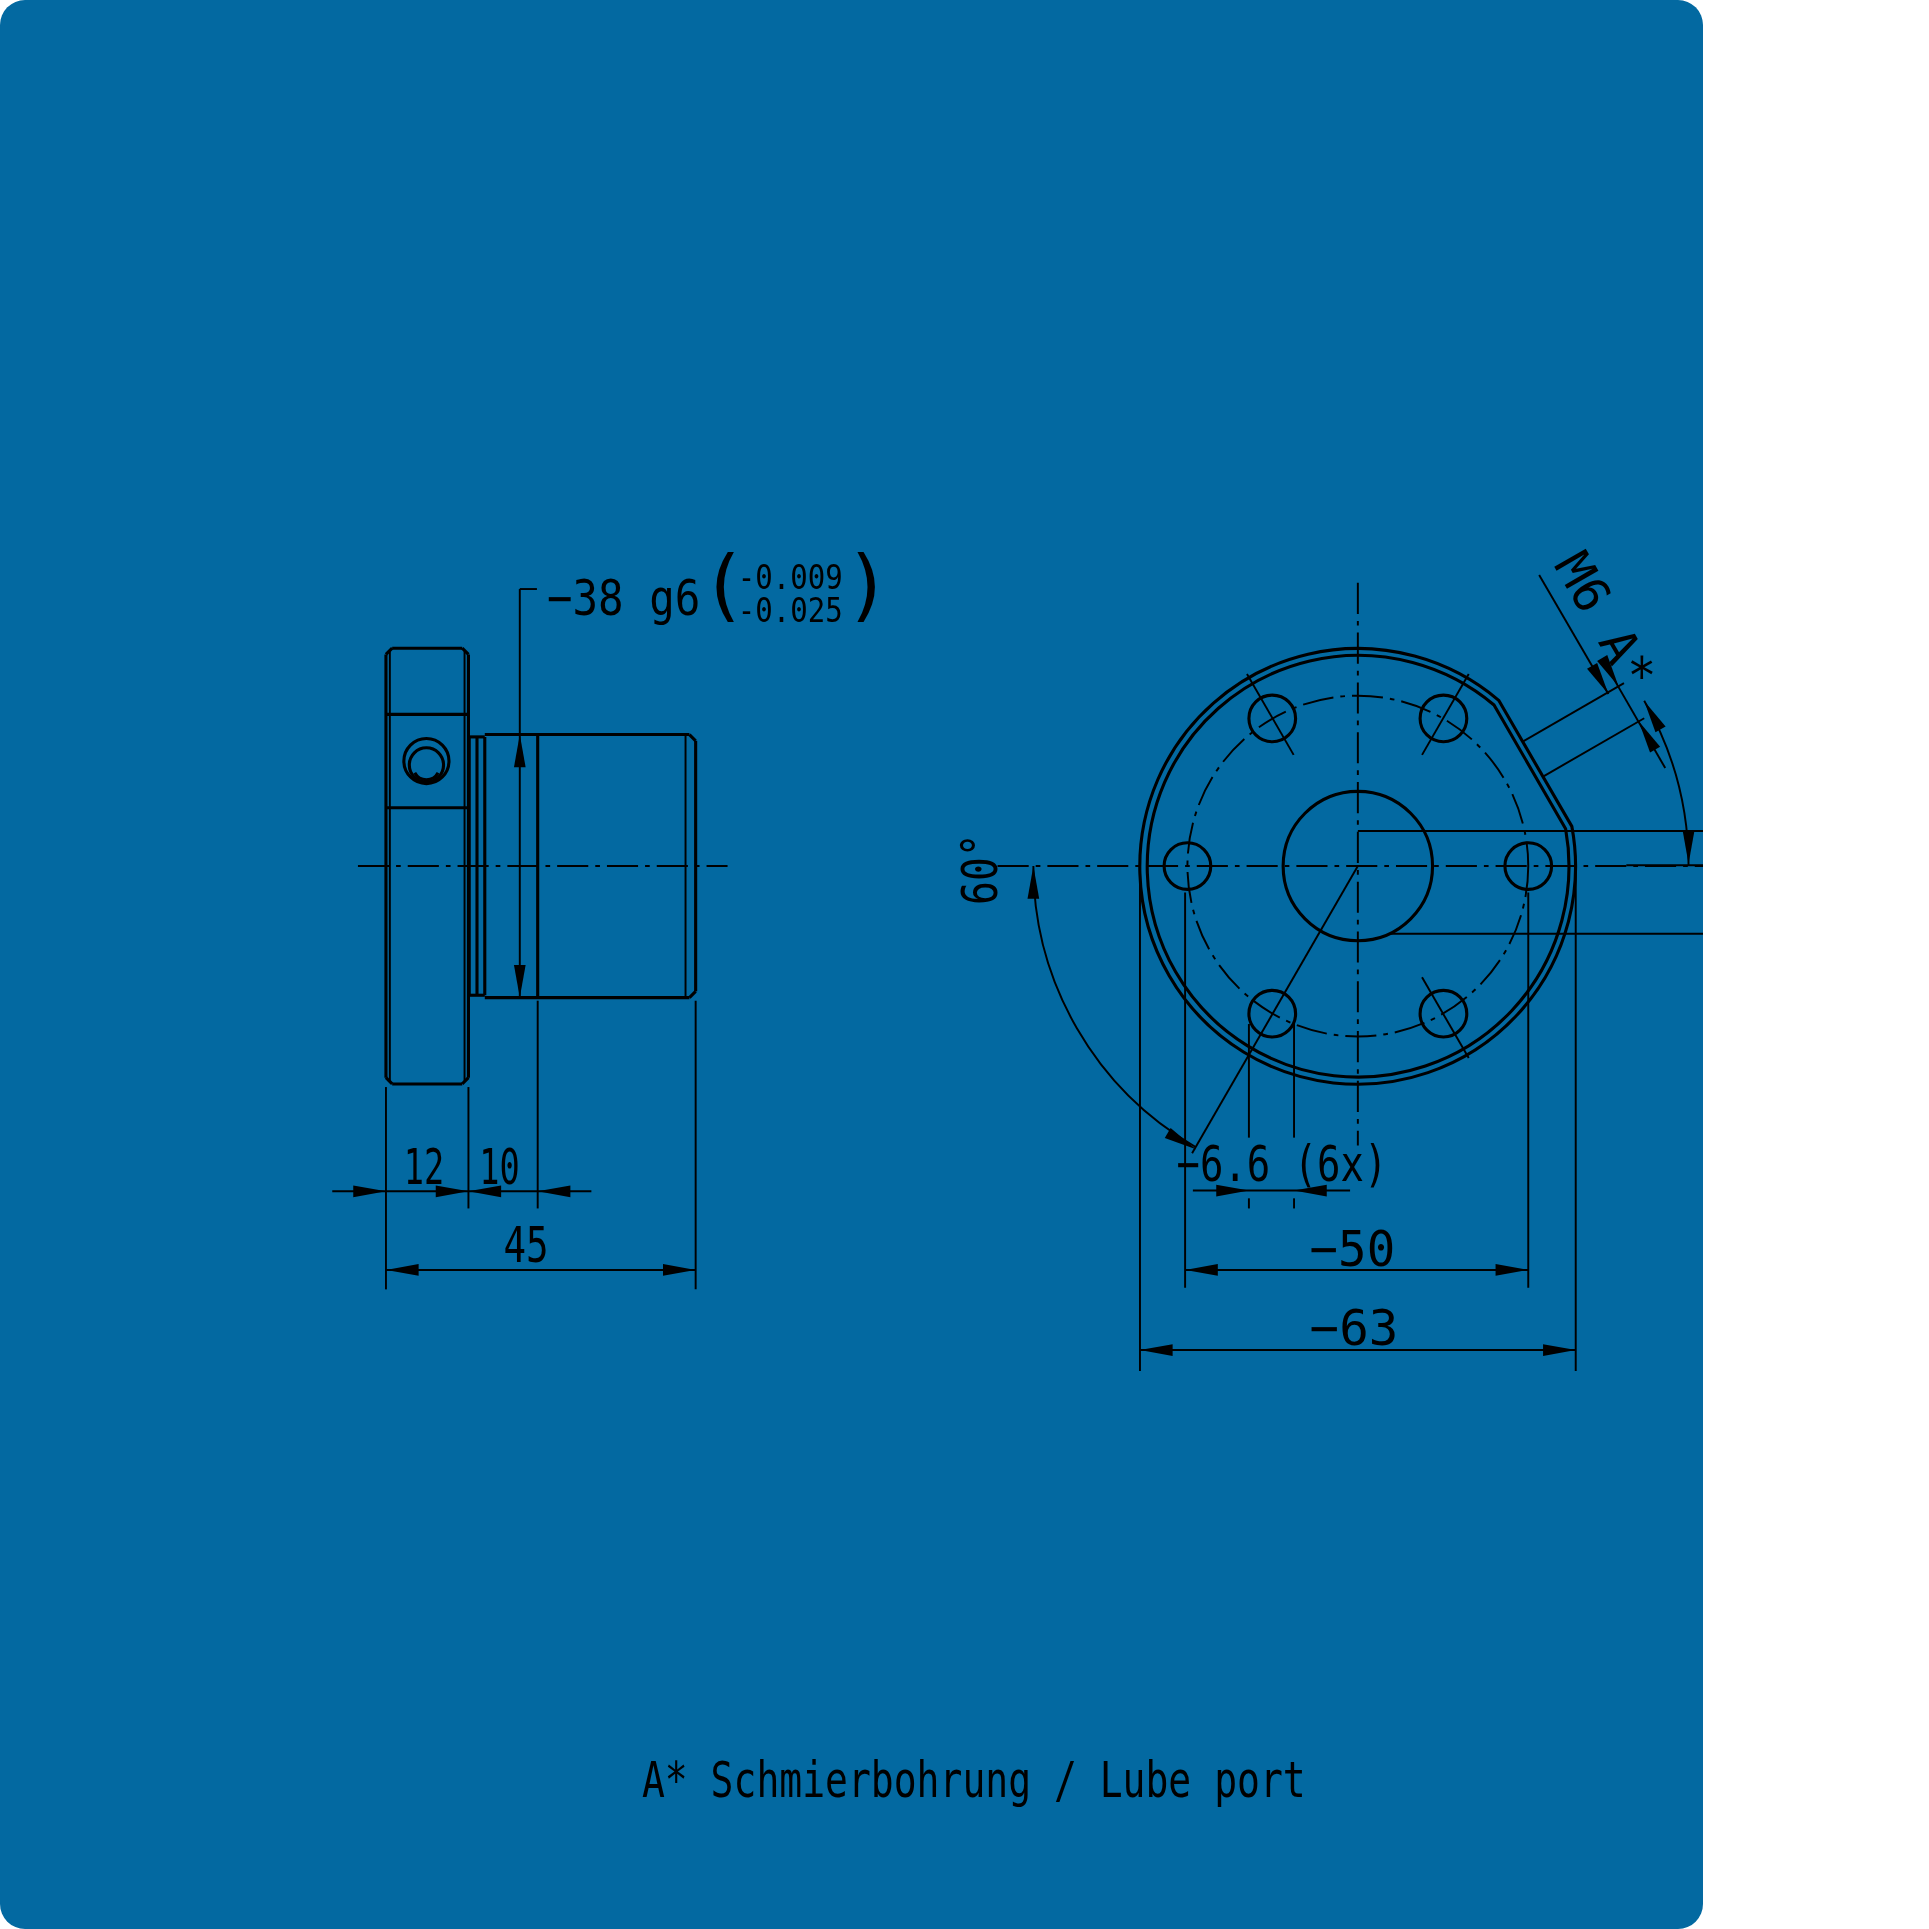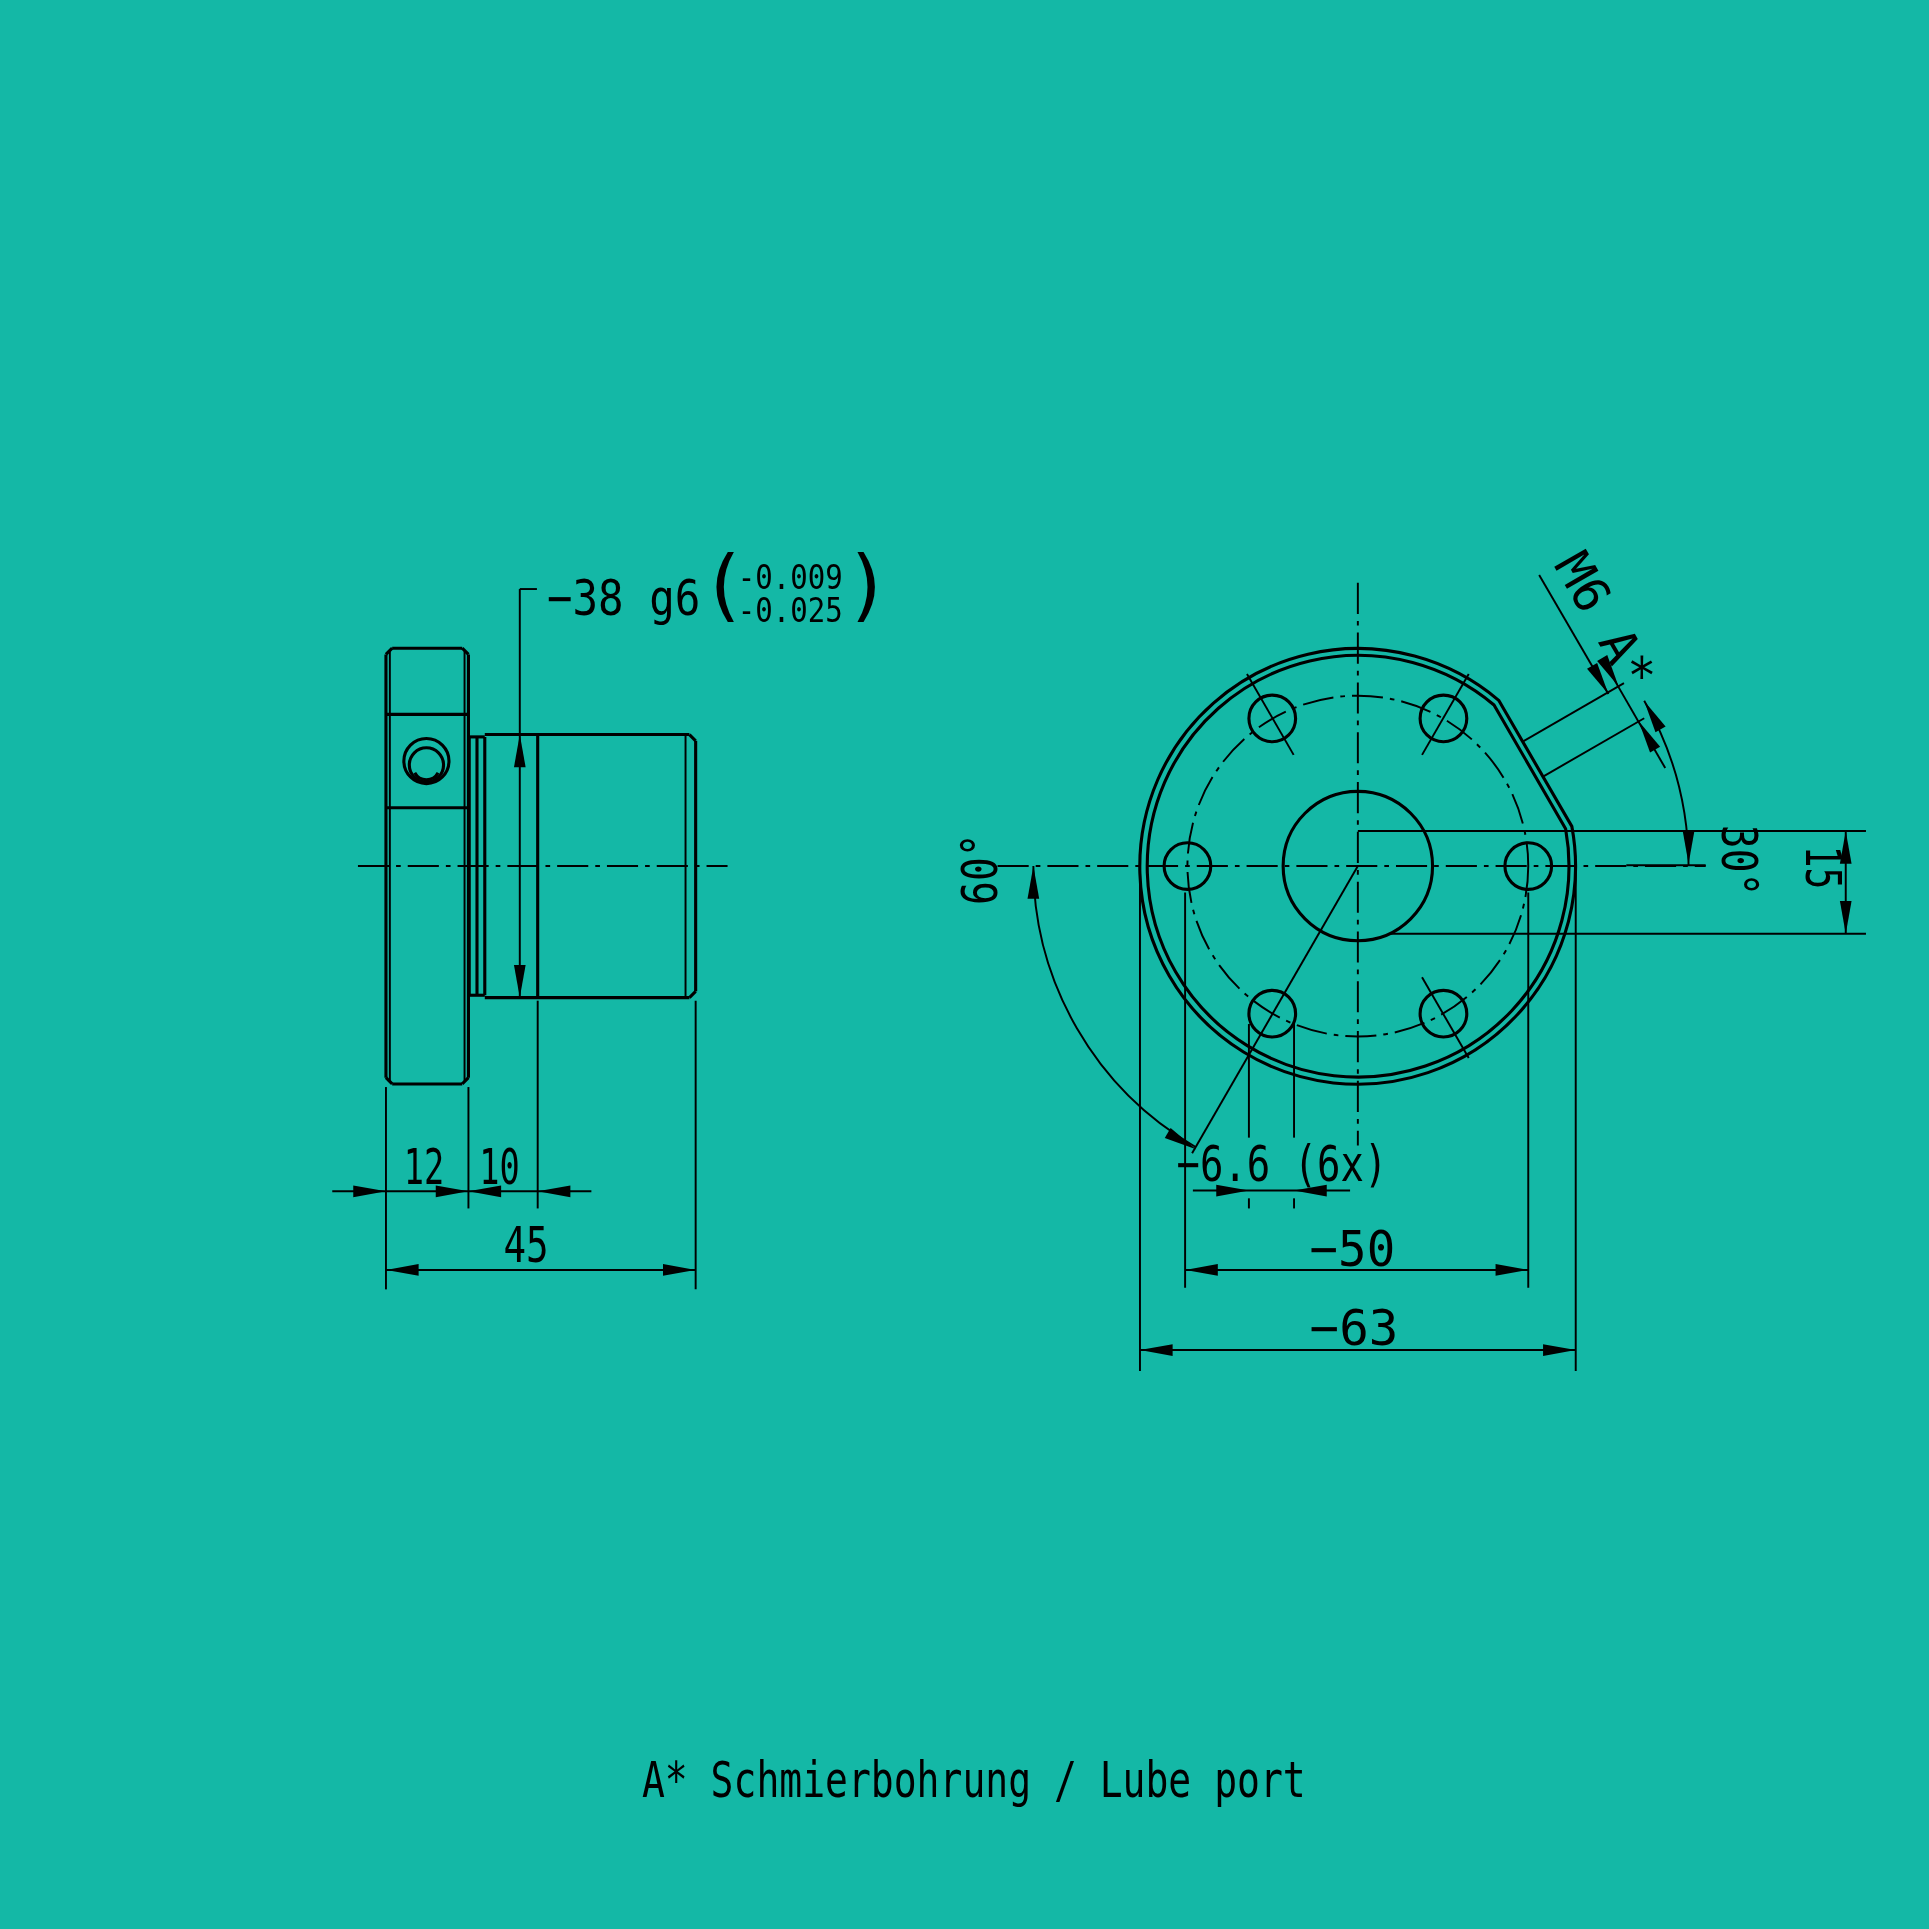--- a/index.html
+++ b/index.html
@@ -1,16 +1,16 @@
 <!DOCTYPE html>
 <html style="font-size:12.5px"><head>
 <meta charset="utf-8">
 <style>
   html,body{margin:0;padding:0;background:#ffffff;}
-  .sheet{position:relative;width:1929px;height:1929px;background:#14b8a6;overflow:hidden;}
+  .sheet{position:relative;width:1703px;height:1929px;background:#0369a1;overflow:hidden;border-radius:25px;}
   svg{position:absolute;left:0;top:0;}
   svg text{font-family:"DejaVu Sans Mono",monospace;fill:#000;}
 </style>
 </head>
 <body>
 
 <div class="sheet">
   <svg width="1929" height="1929" viewBox="0 0 2479 2479" xmlns="http://www.w3.org/2000/svg">
       <line x1="504" y1="833" x2="594" y2="833" stroke="#000" stroke-width="4"></line>
       <line x1="504" y1="1393" x2="594" y2="1393" stroke="#000" stroke-width="4"></line>

